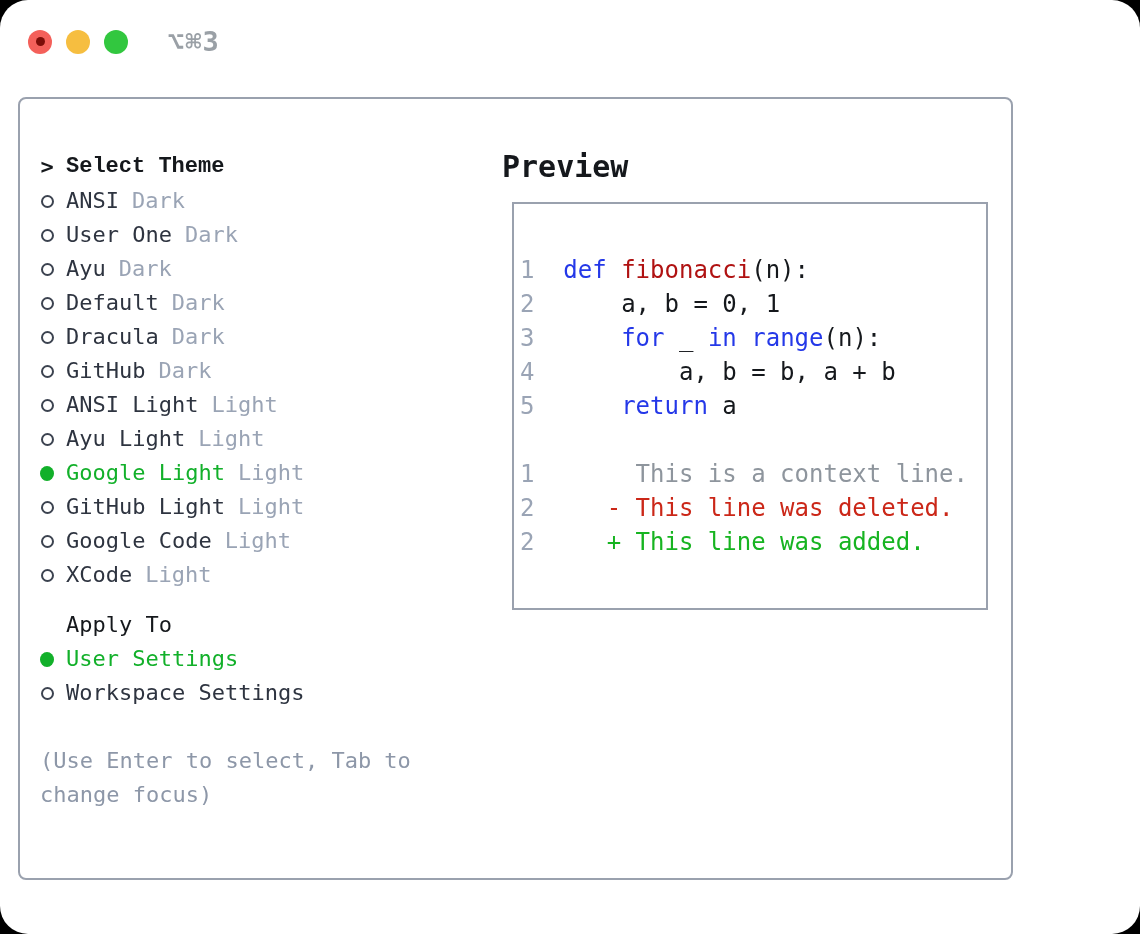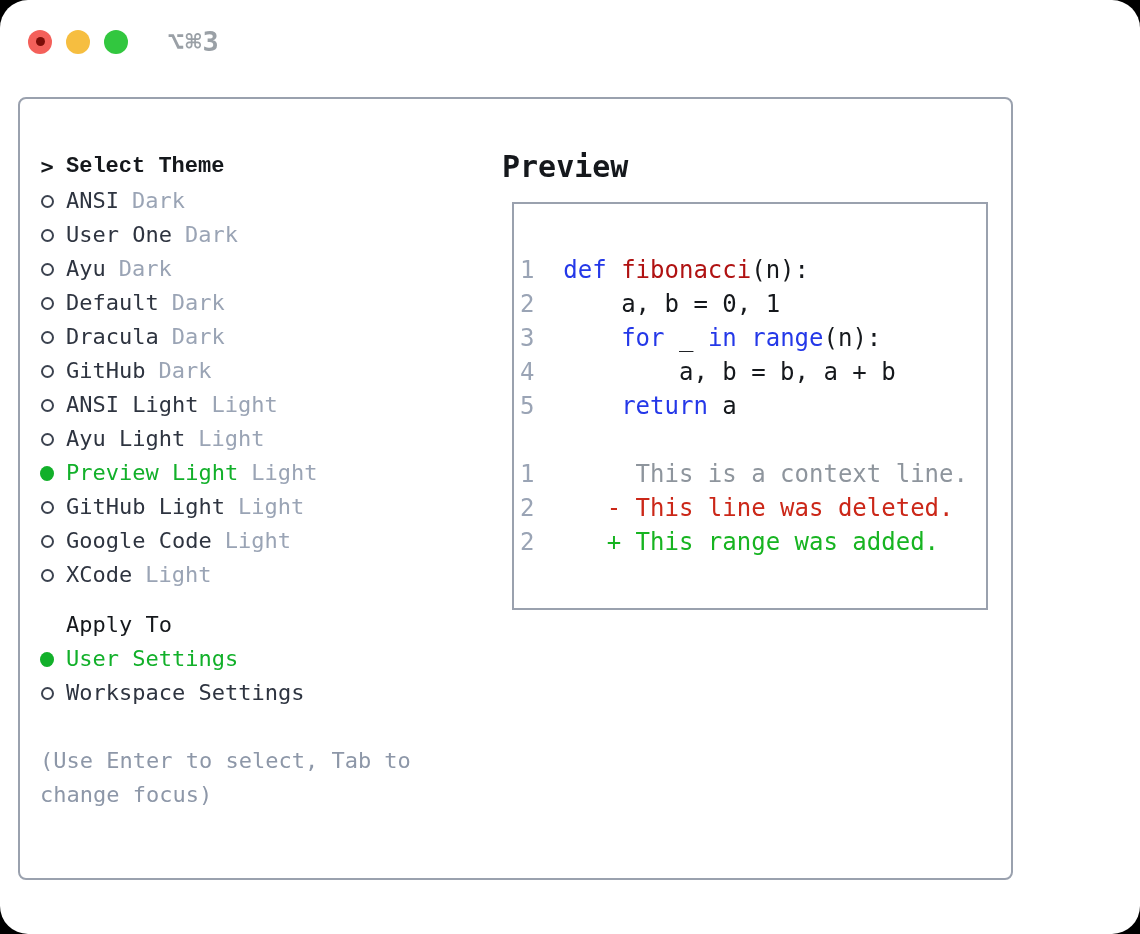--- a/index.html
+++ b/index.html
@@ -116,21 +116,21 @@
 
       <div id="theme-list">
           <div class="row"><span class="marker-col"><span class="radio-ring"></span></span><span class="opt-label">ANSI</span><span class="opt-tag">Dark</span></div>
           <div class="row"><span class="marker-col"><span class="radio-ring"></span></span><span class="opt-label">User One</span><span class="opt-tag">Dark</span></div>
           <div class="row"><span class="marker-col"><span class="radio-ring"></span></span><span class="opt-label">Ayu</span><span class="opt-tag">Dark</span></div>
           <div class="row"><span class="marker-col"><span class="radio-ring"></span></span><span class="opt-label">Default</span><span class="opt-tag">Dark</span></div>
           <div class="row"><span class="marker-col"><span class="radio-ring"></span></span><span class="opt-label">Dracula</span><span class="opt-tag">Dark</span></div>
           <div class="row"><span class="marker-col"><span class="radio-ring"></span></span><span class="opt-label">GitHub</span><span class="opt-tag">Dark</span></div>
           <div class="row"><span class="marker-col"><span class="radio-ring"></span></span><span class="opt-label">ANSI Light</span><span class="opt-tag">Light</span></div>
           <div class="row"><span class="marker-col"><span class="radio-ring"></span></span><span class="opt-label">Ayu Light</span><span class="opt-tag">Light</span></div>
-          <div class="row"><span class="marker-col"><span class="radio-filled"></span></span><span class="opt-label selected">Preview Light</span><span class="opt-tag">Light</span></div>
+          <div class="row"><span class="marker-col"><span class="radio-filled"></span></span><span class="opt-label selected">Google Light</span><span class="opt-tag">Light</span></div>
           <div class="row"><span class="marker-col"><span class="radio-ring"></span></span><span class="opt-label">GitHub Light</span><span class="opt-tag">Light</span></div>
           <div class="row"><span class="marker-col"><span class="radio-ring"></span></span><span class="opt-label">Google Code</span><span class="opt-tag">Light</span></div>
           <div class="row"><span class="marker-col"><span class="radio-ring"></span></span><span class="opt-label">XCode</span><span class="opt-tag">Light</span></div>
         </div>
 
       <div class="apply-title">Apply To</div>
 
       <div id="apply-list">
           <div class="row"><span class="marker-col"><span class="radio-filled"></span></span><span class="opt-label selected">User Settings</span></div>
           <div class="row"><span class="marker-col"><span class="radio-ring"></span></span><span class="opt-label">Workspace Settings</span></div>
@@ -143,17 +143,17 @@
 
     <div class="preview-box" id="preview-box">
         <div class="code-line"><span class="tok-num">1</span><span class="tok-plain">  </span><span class="tok-kw">def</span><span class="tok-plain"> </span><span class="tok-fn">fibonacci</span><span class="tok-plain">(n):</span></div>
         <div class="code-line"><span class="tok-num">2</span><span class="tok-plain">      a, b = 0, 1</span></div>
         <div class="code-line"><span class="tok-num">3</span><span class="tok-plain">      </span><span class="tok-kw">for</span><span class="tok-plain"> _ </span><span class="tok-kw">in</span><span class="tok-plain"> </span><span class="tok-kw">range</span><span class="tok-plain">(n):</span></div>
         <div class="code-line"><span class="tok-num">4</span><span class="tok-plain">          a, b = b, a + b</span></div>
         <div class="code-line"><span class="tok-num">5</span><span class="tok-plain">      </span><span class="tok-kw">return</span><span class="tok-plain"> a</span></div>
         <div class="code-line"><span class="tok-num"></span></div>
         <div class="code-line"><span class="tok-num">1</span><span class="tok-ctx">       This is a context line.</span></div>
         <div class="code-line"><span class="tok-num">2</span><span class="tok-del">     - This line was deleted.</span></div>
-        <div class="code-line"><span class="tok-num">2</span><span class="tok-add">     + This range was added.</span></div>
+        <div class="code-line"><span class="tok-num">2</span><span class="tok-add">     + This line was added.</span></div>
       </div>
 
   </div>
 </div>
 
 </body></html>

